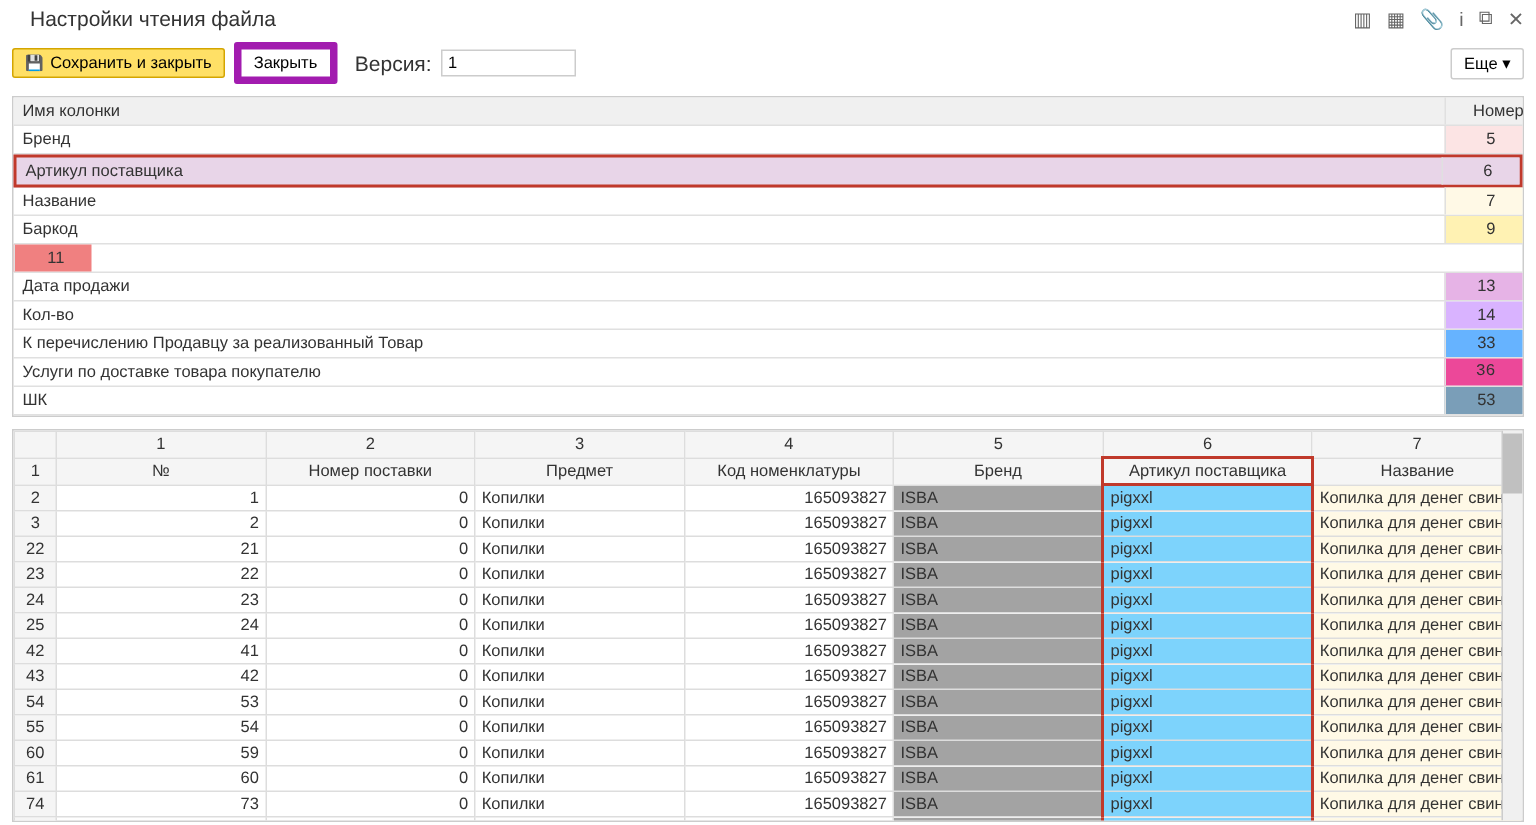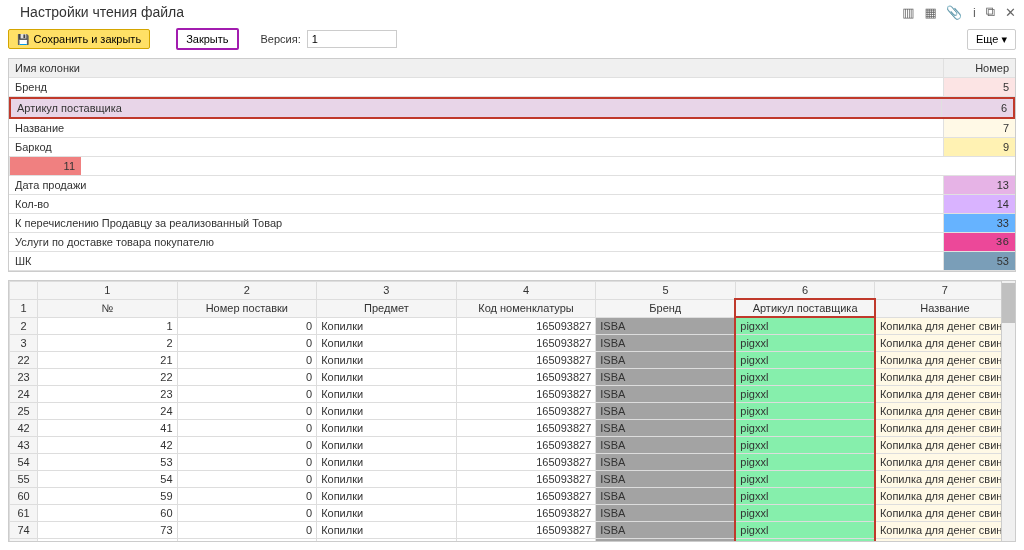--- a/index.html
+++ b/index.html
@@ -4,41 +4,41 @@
 <style>
 * { box-sizing: border-box; margin: 0; padding: 0; }
 body { font-family: Arial, sans-serif; font-size: 11px; color: #333; background: #fff; overflow: hidden; }
 .titlebar { display: flex; align-items: center; justify-content: space-between; padding: 4px 8px; background: #fff; margin-left: 12px; }
 .titlebar h1 { font-size: 14px; font-weight: normal; }
 .win-controls { display: flex; gap: 10px; align-items: center; }
 .win-controls span { cursor: pointer; color: #666; font-size: 13px; }
 .toolbar { display: flex; align-items: center; padding: 4px 8px; gap: 6px; background: #fff; }
 .btn-save { background: #ffe066; border: 1px solid #d4a500; padding: 3px 8px; font-size: 11px; cursor: pointer; display: flex; align-items: center; gap: 4px; border-radius: 2px; }
 .btn-save::before { content: "💾"; font-size: 10px; }
-.btn-close { background: #fff; border: 2px solid #a21caf; padding: 3px 8px; font-size: 11px; cursor: pointer; border-radius: 2px; margin-left: 20px; }
-.ver-label { font-size: 11px; margin-left: 16px; }
+.btn-close { background: #fff; border: 5px solid #a21caf; padding: 3px 8px; font-size: 11px; cursor: pointer; border-radius: 2px; }
+.ver-label { font-size: 14px; margin-left: 6px; }
 .ver-select { border: 1px solid #ccc; padding: 2px 4px; font-size: 11px; width: 90px; }
 .btn-more { margin-left: auto; background: #fff; border: 1px solid #ccc; padding: 3px 8px; font-size: 11px; cursor: pointer; border-radius: 2px; }
 .config-table { border: 1px solid #ccc; margin: 4px 8px 0 8px; }
 .config-header, .config-row { display: flex; border-bottom: 1px solid #e0e0e0; }
 .config-header { background: #f0f0f0; }
 .config-col-name { flex: 1; padding: 3px 6px; }
-.config-col-num { width: 72px; padding: 3px 6px; text-align: right; border-left: 1px solid #e0e0e0; }
+.config-col-num { width: 52px; padding: 3px 18px; text-align: right; border-left: 1px solid #e0e0e0; }
 .config-row.selected { border: 2px solid #c0392b; background: #e8d5e8; }
 .preview-wrap { margin: 8px 8px 0 8px; border: 1px solid #ccc; position: relative; height: 262px; overflow: hidden; }
 .preview-table { border-collapse: collapse; width: 100%; font-size: 11px; table-layout: fixed; }
 .preview-table th, .preview-table td { border: 1px solid #ddd; padding: 2px 4px; height: 14px; white-space: nowrap; overflow: hidden; }
 .preview-table thead th { background: #f5f5f5; font-weight: normal; text-align: center; }
 .preview-table .rownum { background: #f5f5f5; text-align: center; width: 28px; }
 .col-no { width: 60px; text-align: right; }
 .col-supply { width: 110px; text-align: right; }
 .col-subject { width: 110px; text-align: left; }
 .col-code { width: 110px; text-align: right; }
 .col-brand { width: 80px; text-align: left; background: #a3a3a3; }
-.col-article { width: 110px; text-align: left; background: #86efac; }
+.col-article { width: 110px; text-align: left; background: #7dd3fc; }
 .col-name { text-align: left; background: #fff9e6; }
 th.col-brand { background: #fce4e4; text-align: center; font-weight: bold; }
 th.col-article { background: #e8d5e8; text-align: center; font-weight: bold; border: 2px solid #c0392b !important; }
 th.col-name { background: #fff9e6; text-align: center; font-weight: bold; }
 td.col-article { border-left: 2px solid #c0392b; border-right: 2px solid #c0392b; }
 .header-row th { font-weight: bold; }
 .scrollbar-v { position: absolute; right: 0; top: 0; bottom: 0; width: 14px; background: #f0f0f0; border-left: 1px solid #ccc; }
 .scrollbar-v .thumb { background: #c0c0c0; width: 100%; height: 40px; margin-top: 2px; }
 </style>
 </head>

